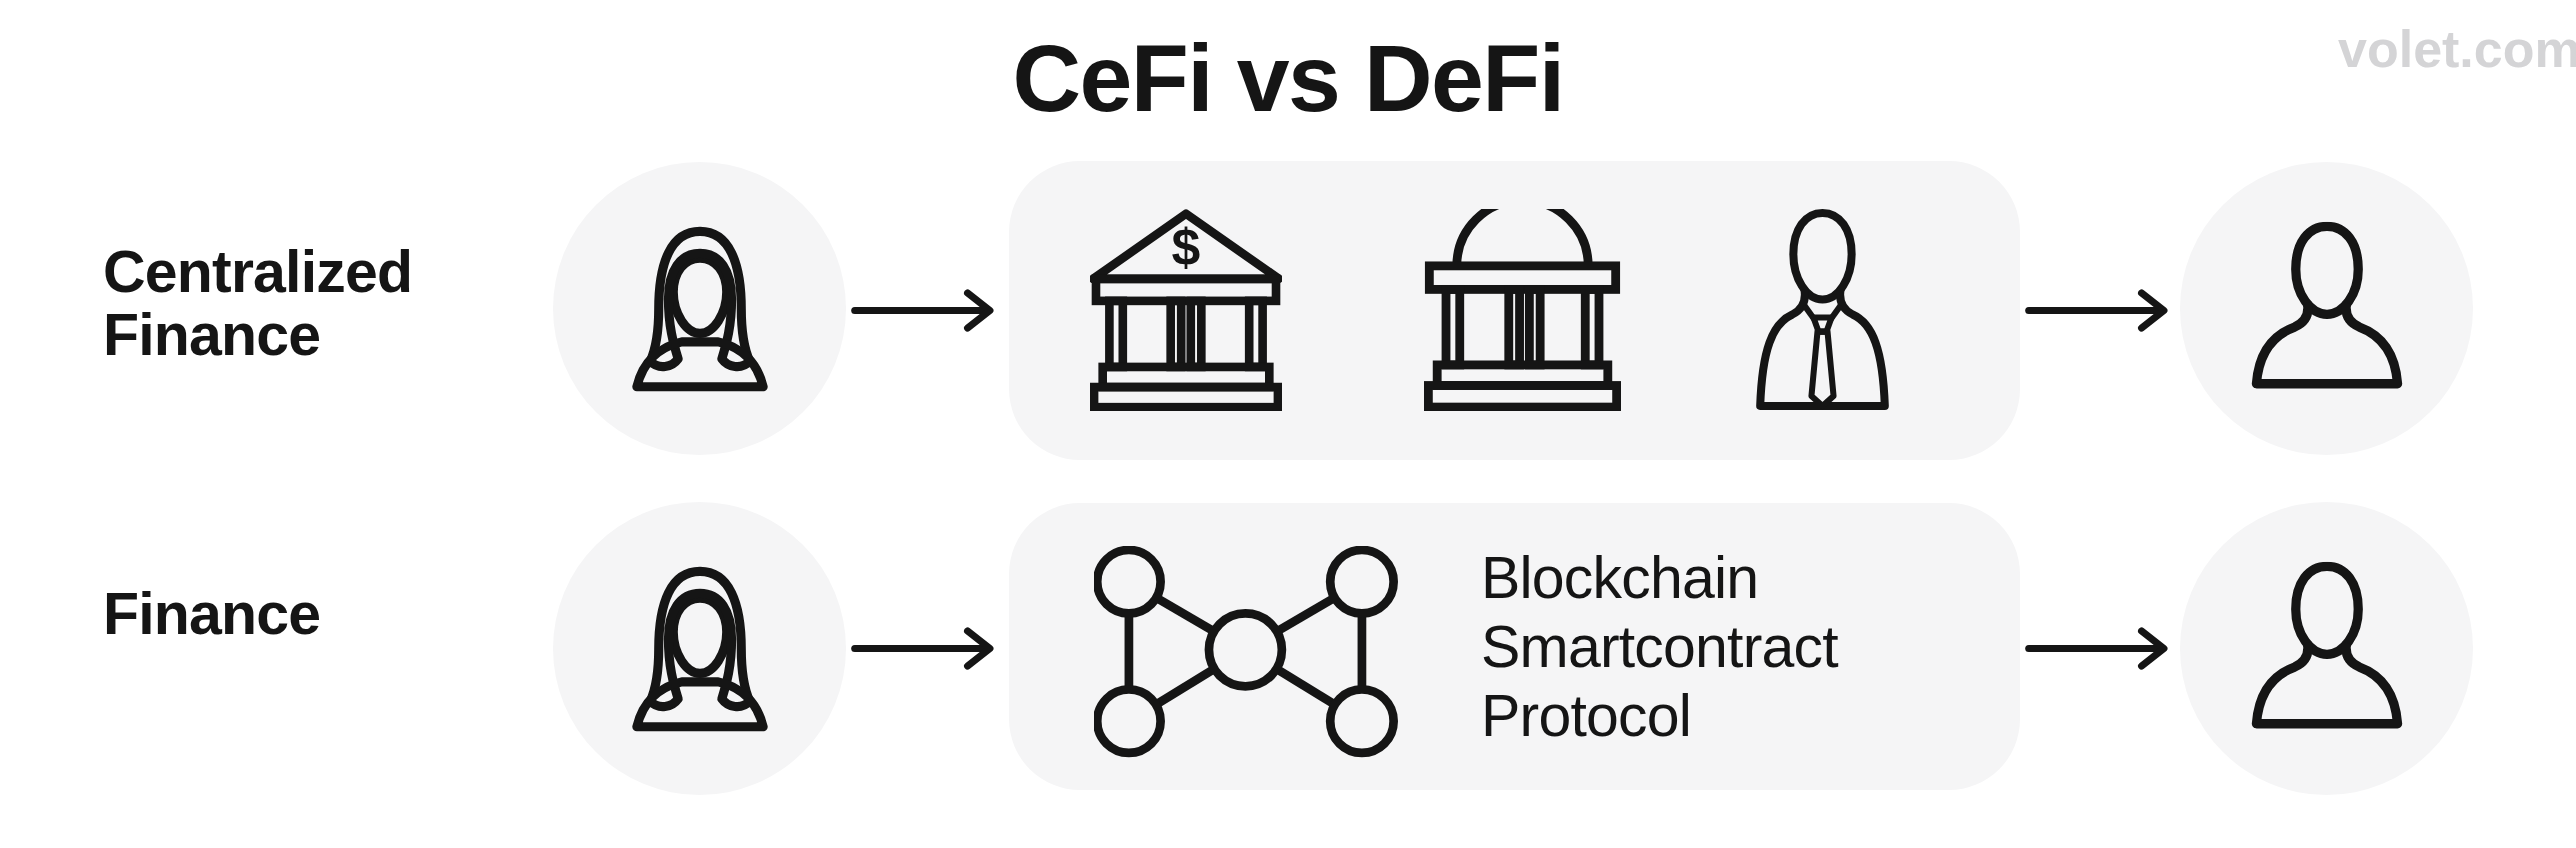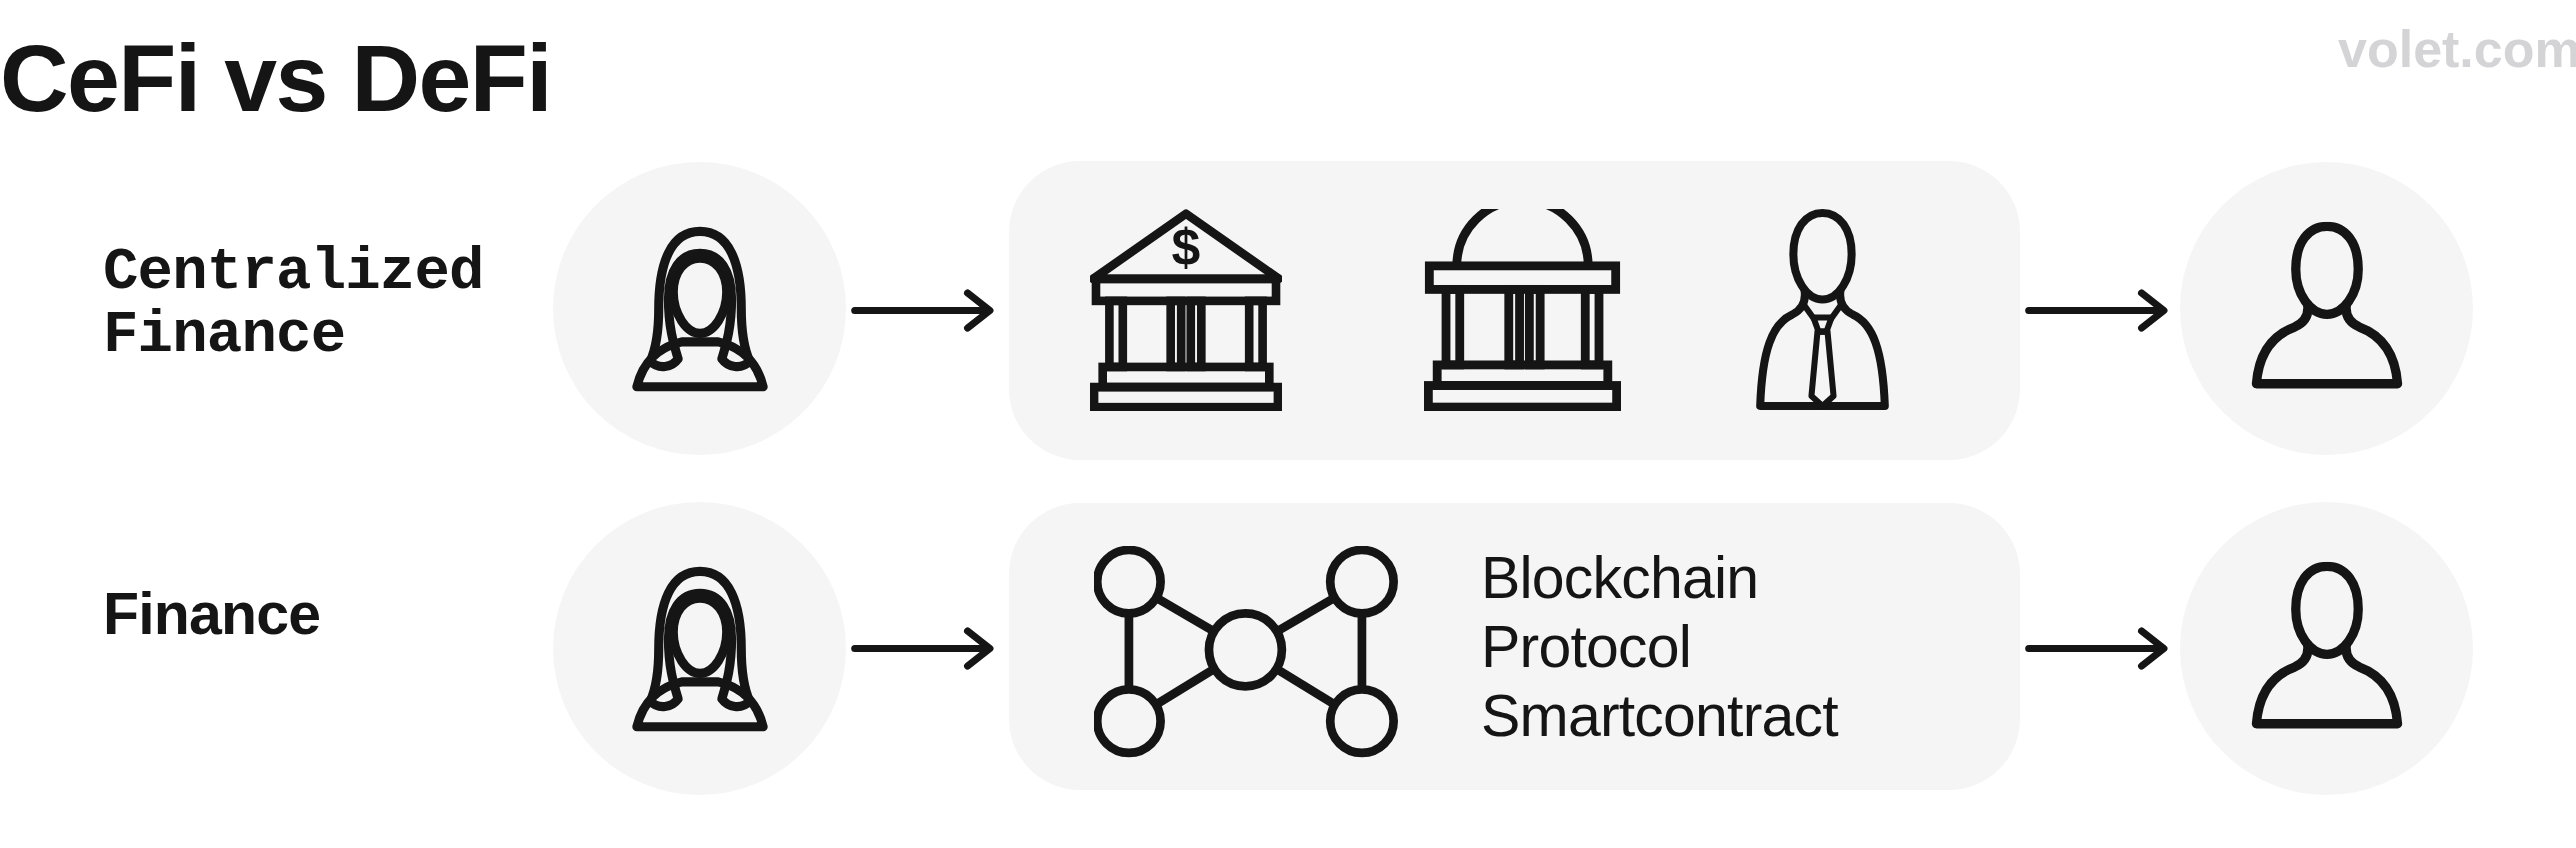--- a/index.html
+++ b/index.html
@@ -7,33 +7,33 @@
   }
   html,body{margin:0;padding:0;background:var(--bg);}
   .canvas{
     position:relative; width:2576px; height:848px; overflow:hidden;
     background:var(--bg);
     font-family:"Liberation Sans", sans-serif;
     color:var(--ink);
   }
   .title{
     position:absolute; left:0; top:24px; width:100%;
-    text-align:left; font-size:95px; font-weight:700; letter-spacing:-1.6px;
+    text-align:center; font-size:95px; font-weight:700; letter-spacing:-1.6px;
     color:var(--ink);
   }
   .watermark{
     position:absolute; left:2338px; top:19px;
     font-size:52px; font-weight:700; letter-spacing:0px; color:var(--wm);
   }
   .row-label{
     position:absolute; left:103px;
     font-size:59px; font-weight:700; letter-spacing:-0.8px; line-height:63px;
     color:var(--ink); white-space:nowrap;
   }
-  .label-cefi{ top:241px;font-family:Liberation Mono, monospace; }
+  .label-cefi{ top:241px; }
   .label-defi{ top:583px; }
   .circle{
     position:absolute; width:293px; height:293px; border-radius:50%;
     background:var(--tile);
   }
   .c1{ left:553px; top:162px; }
   .c2{ left:2180px; top:162px; }
   .c3{ left:553px; top:502px; }
   .c4{ left:2180px; top:502px; }
   .tile{
@@ -159,22 +159,22 @@
       <line class="ln" stroke-width="11" x1="338" y1="45" x2="338" y2="221"></line>
       <circle class="fillnode" stroke-width="11" cx="44" cy="45" r="40"></circle>
       <circle class="fillnode" stroke-width="11" cx="338" cy="45" r="40"></circle>
       <circle class="fillnode" stroke-width="11" cx="44" cy="221" r="40"></circle>
       <circle class="fillnode" stroke-width="11" cx="338" cy="221" r="40"></circle>
       <circle class="fillnode" stroke-width="11" cx="191" cy="131" r="46"></circle>
     </svg>
 
     <div class="protocol-text">
       <div>Blockchain</div>
+      <div>Smartcontract</div>
       <div>Protocol</div>
-      <div>Smartcontract</div>
     </div>
   </div>
 
   <svg class="arrow a4" viewBox="0 0 190 64">
     <line class="ln" stroke-width="9" stroke-linecap="round" x1="6" y1="32" x2="170" y2="32"></line>
     <path class="ln" stroke-width="9" stroke-linecap="round" stroke-linejoin="round" d="M 148 10 L 176 32 L 148 54"></path>
   </svg>
 
   <div class="circle c4">
     <svg class="person-center" width="162" height="168" viewBox="0 0 140 145">

